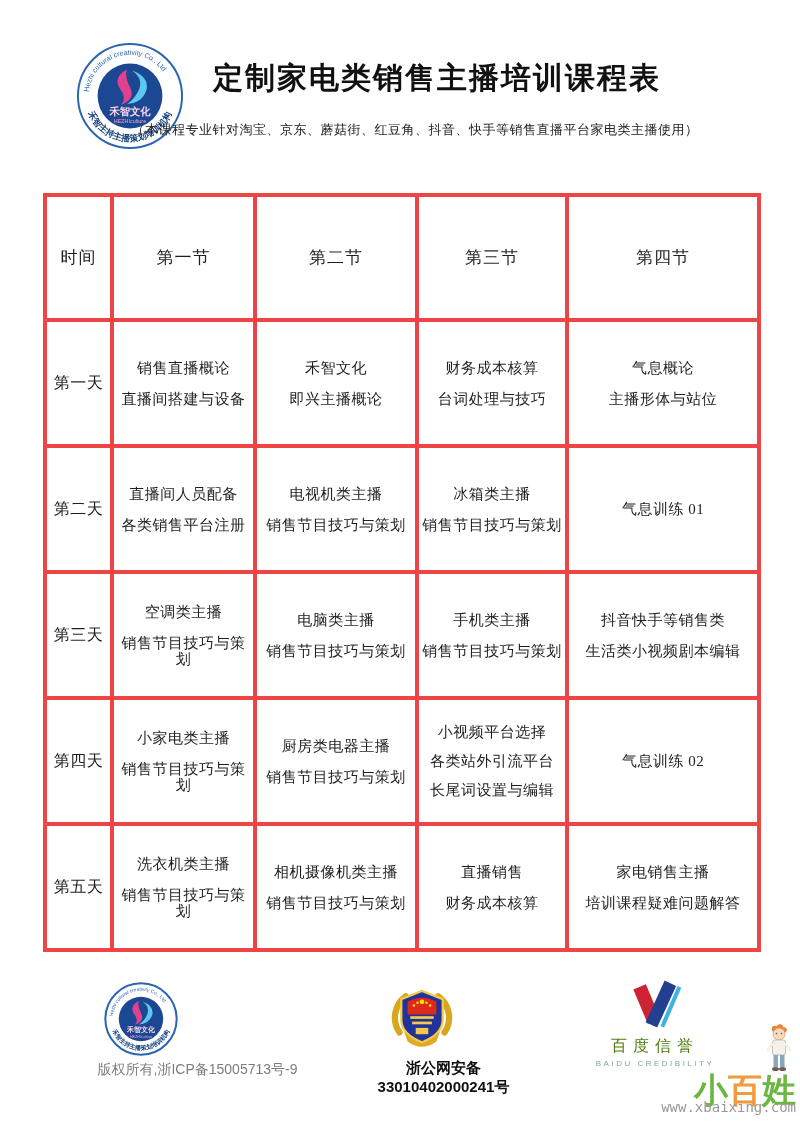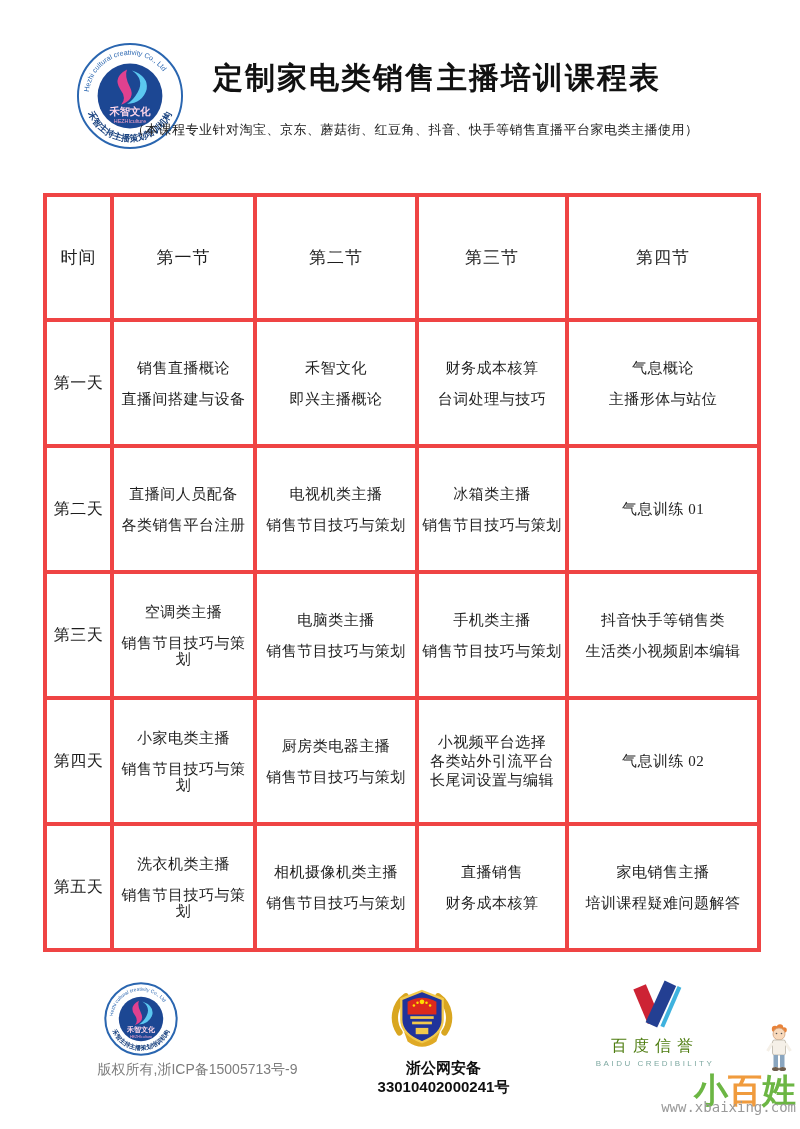--- a/index.html
+++ b/index.html
@@ -28,21 +28,21 @@
   }
   .course-table td, .course-table th {
     border:4px solid #ef4444; text-align:center; vertical-align:middle;
     color:#1e1e1e; font-weight:normal;
   }
   .course-table thead th { height:125px; font-size:17px; letter-spacing:1px; }
   .course-table tbody tr { height:126px; }
   .day-cell { font-size:16px; letter-spacing:0.5px; }
   .course-cell { font-size:15px; letter-spacing:0.5px; }
   .course-line { margin:15px 0; line-height:16px; }
-  .lines3 .course-line { margin:3px 0; }
+  .lines3 .course-line { margin:13px 0; }
 
   
   .footer-logo { position:absolute; }
   .logo-hezhi-small { left:104px; top:982px; width:74px; height:74px; }
   .police-badge { left:386px; top:980px; width:72px; height:76px; }
   .baidu-logo-block { position:absolute; left:575px; top:980px; width:160px; text-align:center; }
   .baidu-v { width:58px; height:50px; }
   .baidu-name { font-size:16px; color:#4d7c0f; letter-spacing:6px; font-family:"Liberation Sans", sans-serif; margin-top:2px; }
   .baidu-en { font-size:8px; color:#7fa9a2; letter-spacing:2.5px; font-family:"Liberation Sans", sans-serif; margin-top:2px; }
   .baidu-cert { font-size:19px; font-weight:bold; color:#8f8f8f; letter-spacing:2px; font-family:"Liberation Sans", sans-serif; margin-top:6px; }

